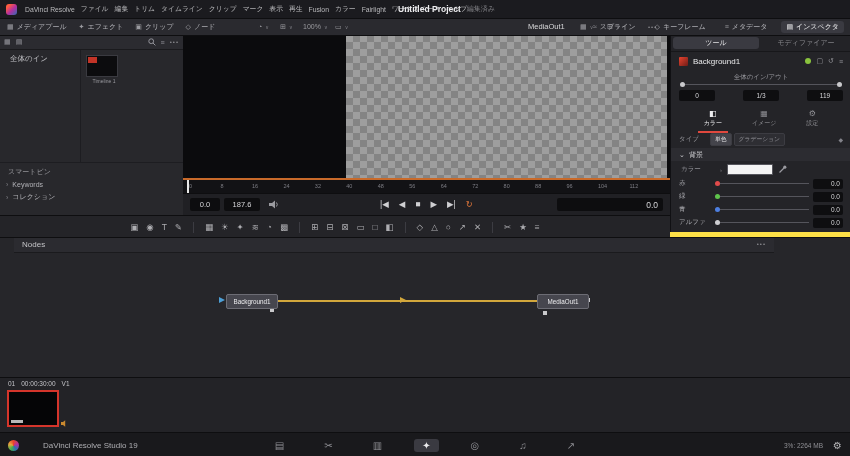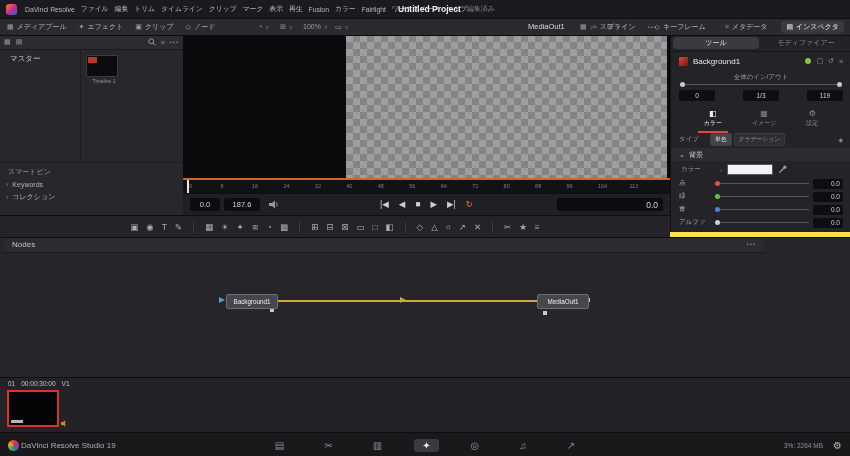--- a/index.html
+++ b/index.html
@@ -75,21 +75,21 @@
   
   .toolstrip{position:absolute;left:0;top:215px;width:670px;height:22px;background:#242428;
              border-top:1px solid #0e0e10;display:flex;align-items:center;justify-content:center;}
   #tool-strip-icons{display:flex;align-items:center;gap:8px;}
   .ticon{font-size:8.5px;color:#aeaeb2;}
   .tsep{width:1px;height:11px;background:#3c3c42;margin:0 3px;}
 
   
   .nodes{position:absolute;left:0;top:237px;width:850px;height:140px;background:#26262a;
          border-top:1px solid #0e0e10;}
-  .nodes-head{position:absolute;left:4px;top:0;width:760px;height:14px;background:#2b2b30;
+  .nodes-head{position:absolute;left:14px;top:0;width:760px;height:14px;background:#2b2b30;
               border-bottom:1px solid #1a1a1d;}
   .nodes-title{position:absolute;left:8px;top:2px;font-size:8px;color:#c3c3c6;}
   .nodes-dots{position:absolute;right:8px;top:3px;}
   #node-graph{position:absolute;left:0;top:0;width:850px;height:140px;}
   .gnode{position:absolute;width:50px;height:13px;background:#46464e;border:1px solid #6c6c74;
          border-radius:2px;font-size:6.3px;color:#ececee;display:flex;align-items:center;justify-content:center;}
   .wire{position:absolute;left:278px;top:62px;width:259px;height:2px;background:#d2a73c;}
   .wire-arrow{position:absolute;left:400px;top:59px;width:0;height:0;
               border-top:3.5px solid transparent;border-bottom:3.5px solid transparent;border-left:6px solid #d2a73c;}
   .in-tri{position:absolute;left:219px;top:59px;width:0;height:0;
@@ -145,21 +145,21 @@
              border-top:1px solid #0e0e10;}
   .clip-meta{position:absolute;left:8px;top:2px;display:flex;gap:6px;font-size:6.5px;color:#c3c3c7;}
   .clip-thumb{position:absolute;left:7px;top:12px;width:52px;height:37px;background:#050506;
               border:2px solid #d5352b;box-sizing:border-box;}
   .clip-thumb .tt{position:absolute;left:2px;bottom:2px;width:12px;height:3px;background:#d8d8d8;opacity:.85;}
   .clip-audio{position:absolute;left:61px;top:42px;}
 
   
   .statusbar{position:absolute;left:0;top:432px;width:850px;height:24px;background:#19191c;
              border-top:1px solid #0e0e10;}
-  .sb-left{position:absolute;left:8px;top:0;height:24px;display:flex;align-items:center;gap:2px;}
+  .sb-left{position:absolute;left:8px;top:0;height:24px;display:flex;align-items:center;gap:24px;}
   .sb-logo{width:11px;height:11px;border-radius:50%;background:conic-gradient(#e8432e,#b32fa0,#2f6db3,#46b04a,#e8a43d,#e8432e);}
   .sb-app{font-size:8px;color:#aeaeb2;}
   #pages{position:absolute;left:0;right:0;top:0;height:24px;display:flex;align-items:center;justify-content:center;gap:24px;}
   .page{font-size:10px;color:#8f8f94;padding:1px 8px;border-radius:3px;}
   .page.active{color:#ececee;background:#3a3a41;}
   .sb-right{position:absolute;right:8px;top:0;height:24px;display:flex;align-items:center;gap:10px;}
   .sb-mem{font-size:6.5px;color:#8f8f94;}
   .sb-gear{font-size:10px;color:#b5b5b8;}
   svg{display:block;}
 </style>
@@ -272,21 +272,21 @@
       <span class="ic">
         <svg width="8" height="8" viewBox="0 0 8 8">
             <circle cx="3.2" cy="3.2" r="2.4" fill="none" stroke="#93939a" stroke-width="1"></circle>
             <line x1="5" y1="5" x2="7.4" y2="7.4" stroke="#93939a" stroke-width="1"></line>
           </svg>
       </span>
       <span class="ic">≡</span>
       <span class="dots">•••</span>
     </div>
     <div class="bin-tree">
-      <div class="bin-row">マスター</div>
+      <div class="bin-row">全体のイン</div>
     </div>
     <div class="thumb">
       <div class="mini"></div>
     </div>
     <div class="thumb-label">Timeline 1</div>
     <div class="smart">
       <div class="smart-title">スマートビン</div>
       <div id="smart-items">
           <div class="smart-row">
             <span class="chev">›</span>

